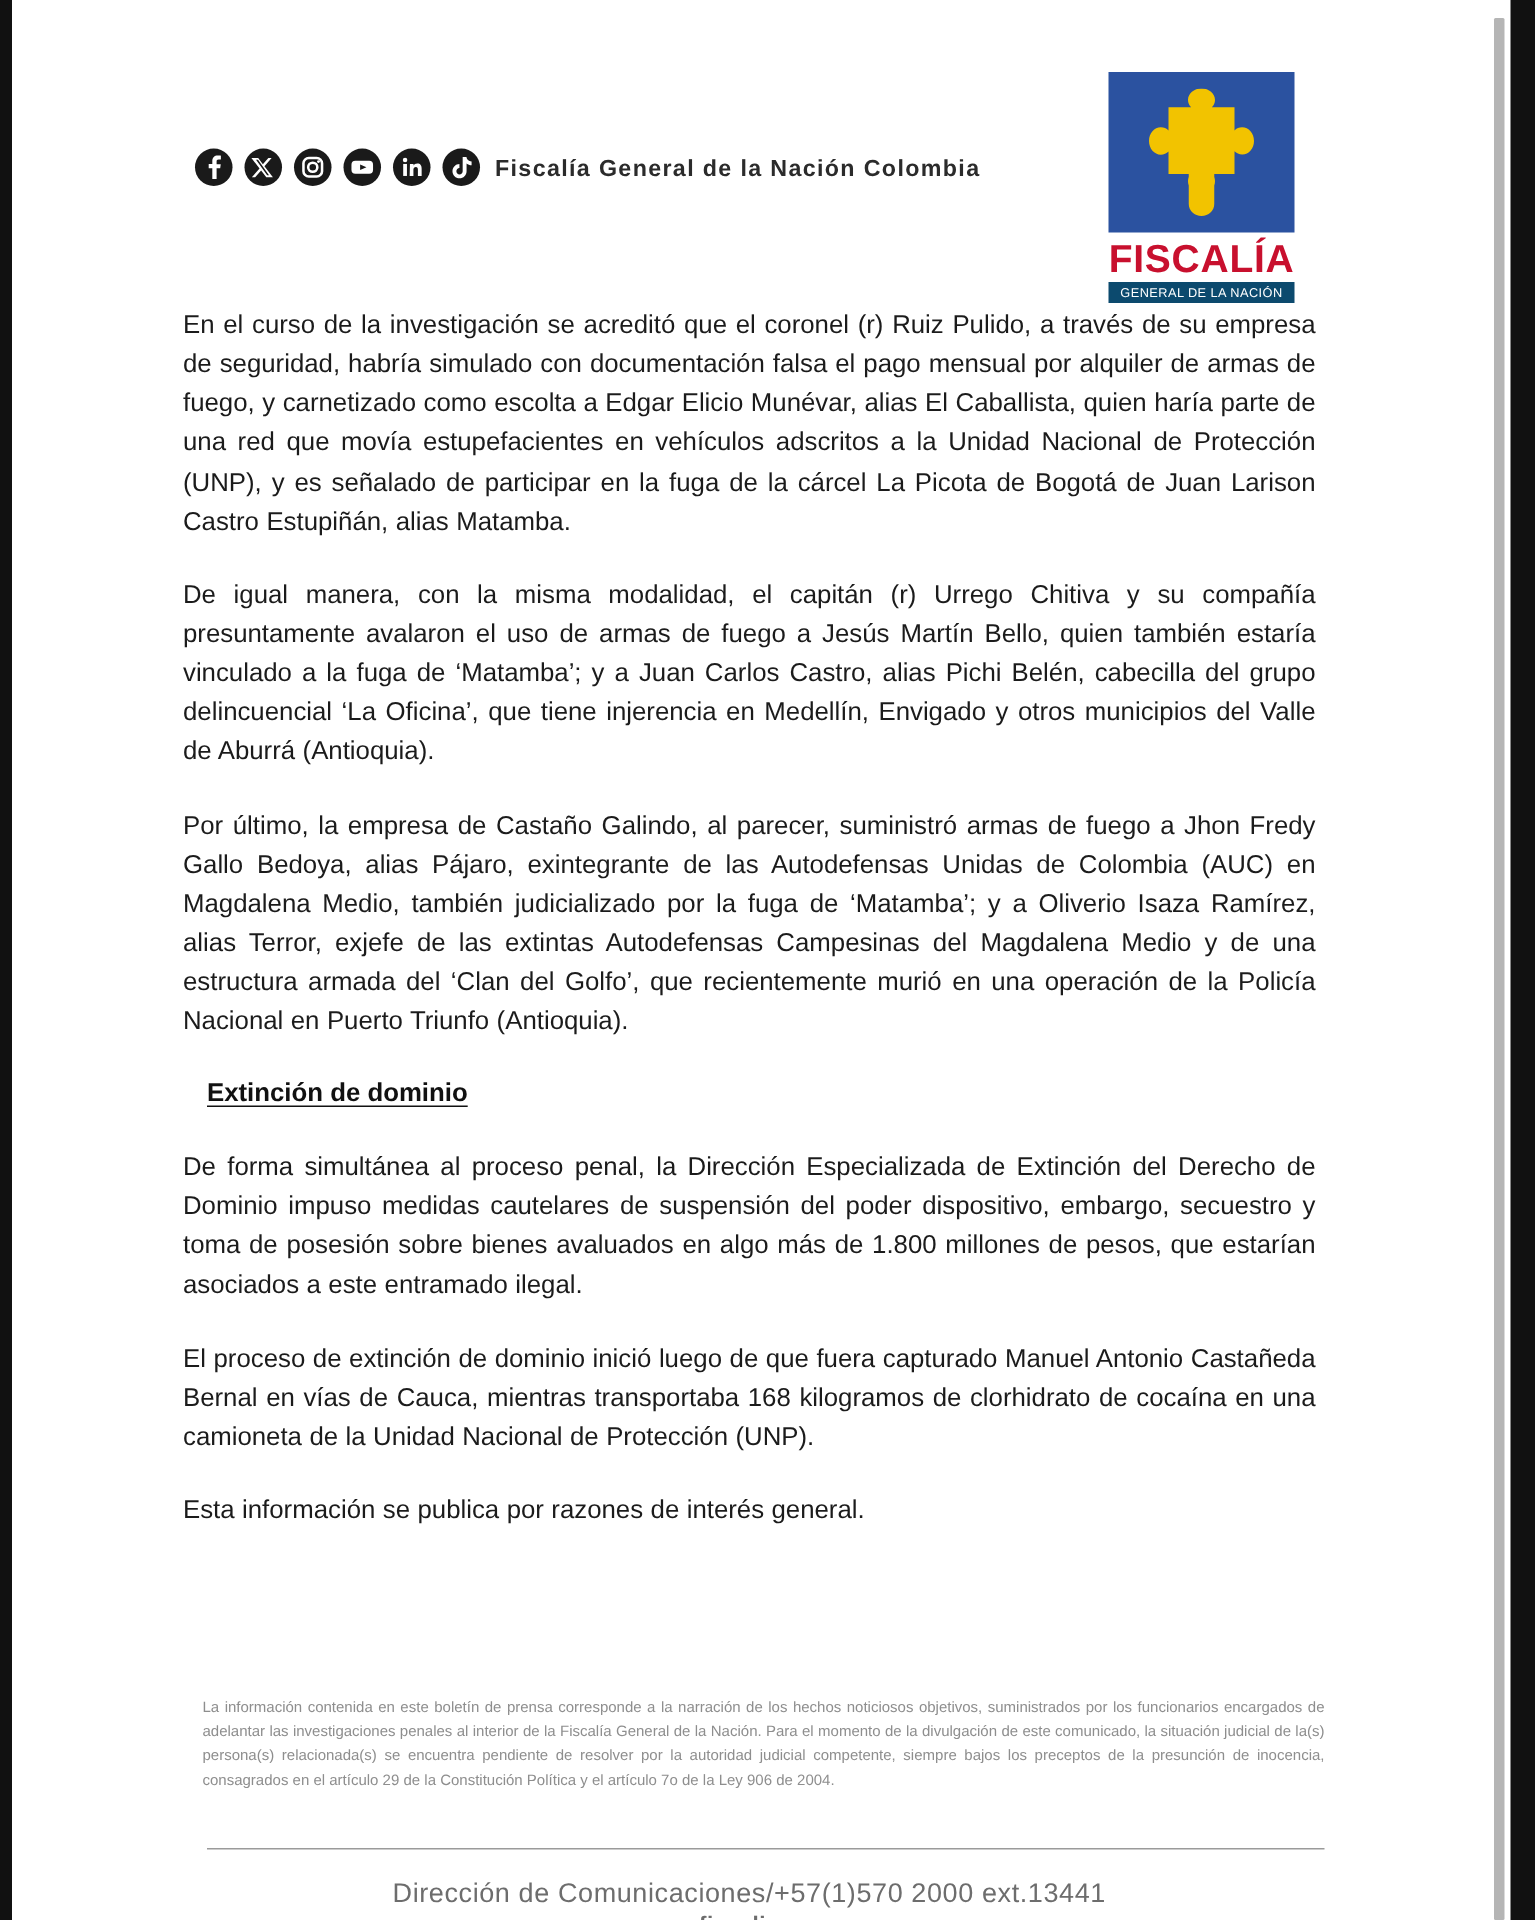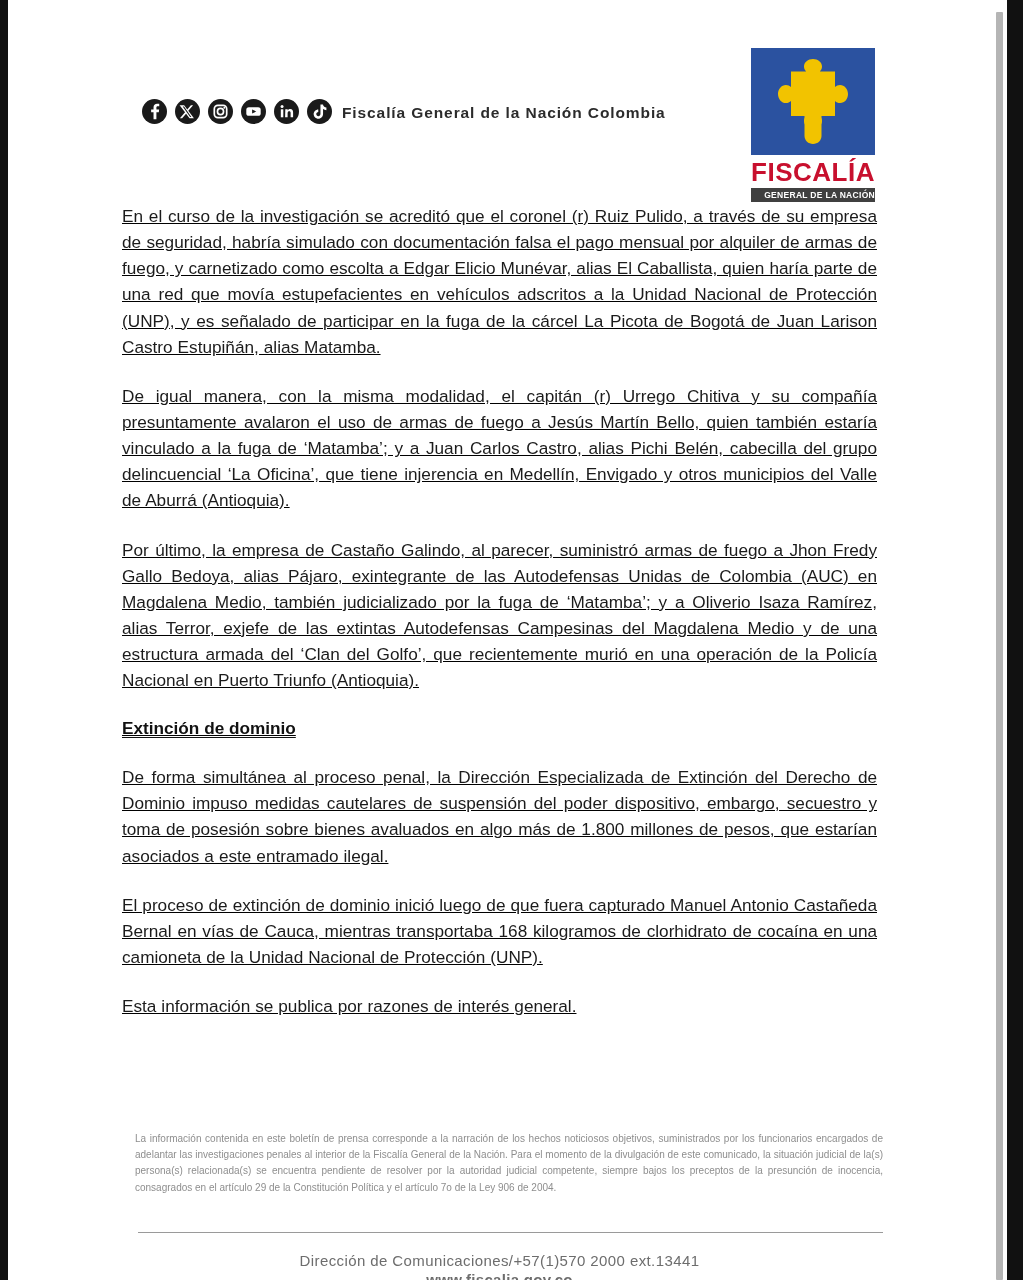--- a/index.html
+++ b/index.html
@@ -48,21 +48,20 @@
     width: 7px;
     height: 1268px;
     background: #b5b5b5;
     border-radius: 1px;
   }
 
   
   .header {
     position: relative;
     height: 200px;
-    margin-left: 12px;
   }
   .social-row {
     position: absolute;
     left: 122px;
     top: 99px;
     display: flex;
     gap: 8px;
     align-items: center;
   }
   .social-icon {
@@ -110,48 +109,47 @@
     text-align: right;
     font-family: "Liberation Sans", sans-serif;
     font-weight: 700;
     font-size: 26px;
     letter-spacing: 0.5px;
     color: #c8102e;
     line-height: 1.02;
   }
   .logo-banner {
     margin-top: 2px;
-    background: #404040;
+    background: #0c4a6e;
     color: #ffffff;
     font-size: 8.5px;
-    font-weight: 700;
+    font-weight: 400;
     letter-spacing: 0.3px;
-    text-align: right;
+    text-align: center;
     padding: 2px 0 2.5px 0;
   }
 
   
   .content {
     position: absolute;
     left: 114px;
     top: 203px;
     width: 755px;
-    text-decoration: underline;
   }
   p.para {
     margin: 0 0 23px 0;
     font-size: 17.2px;
     line-height: 1.52;
     color: #1b1b1b;
     text-align: justify;
     text-justify: inter-word;
     word-spacing: 0.2px;
   }
   h2.section-heading {
-    margin: 0 0 22px 0;
+    margin: 0 0 22px 16px;
     font-size: 17.2px;
     line-height: 1.5;
     font-weight: 700;
     color: #111111;
     text-decoration: underline;
     text-underline-offset: 3px;
   }
   p.code-line {
     margin: 6px 0 0 0;
     font-size: 17.2px;
@@ -183,21 +181,21 @@
   }
   .footer {
     position: absolute;
     left: 114px;
     top: 1252px;
     width: 755px;
     text-align: center;
     color: #6d6d6d;
   }
   .footer-line1 {
-    font-size: 15px;
+    font-size: 18px;
     letter-spacing: 0.4px;
     white-space: nowrap;
   }
   .footer-line2 {
     font-size: 15px;
     font-weight: 700;
     letter-spacing: 0.3px;
     margin-top: 2px;
     white-space: nowrap;
   }

